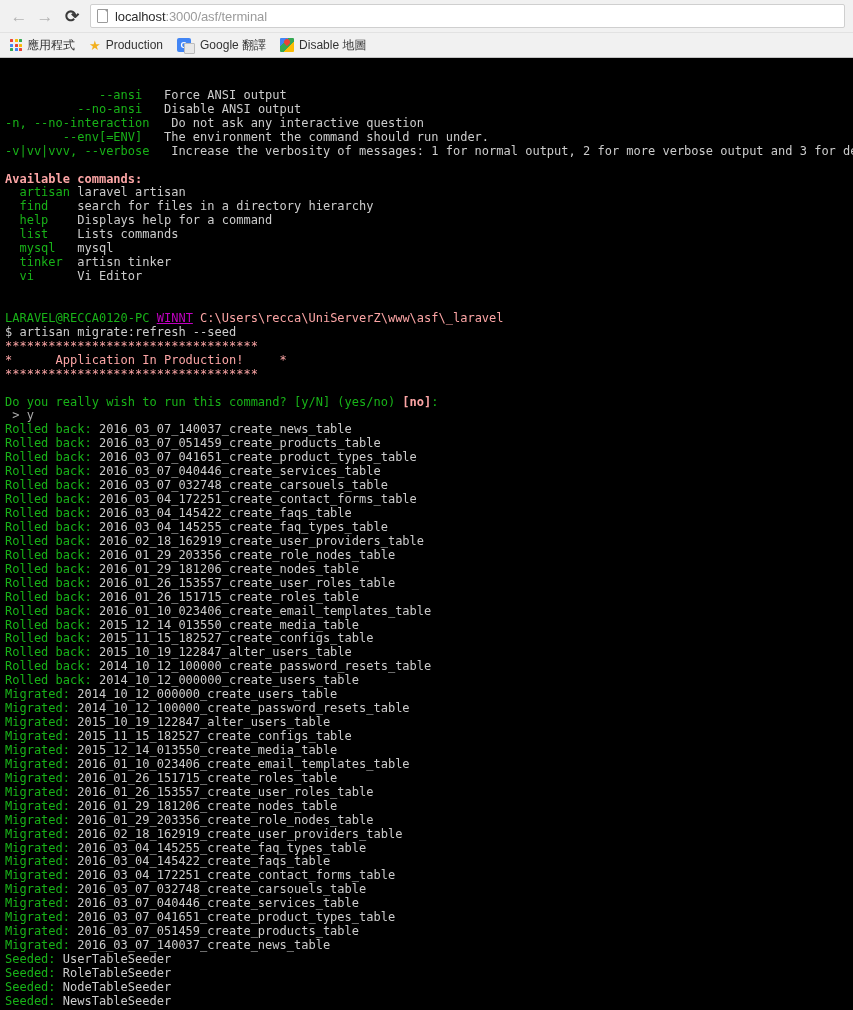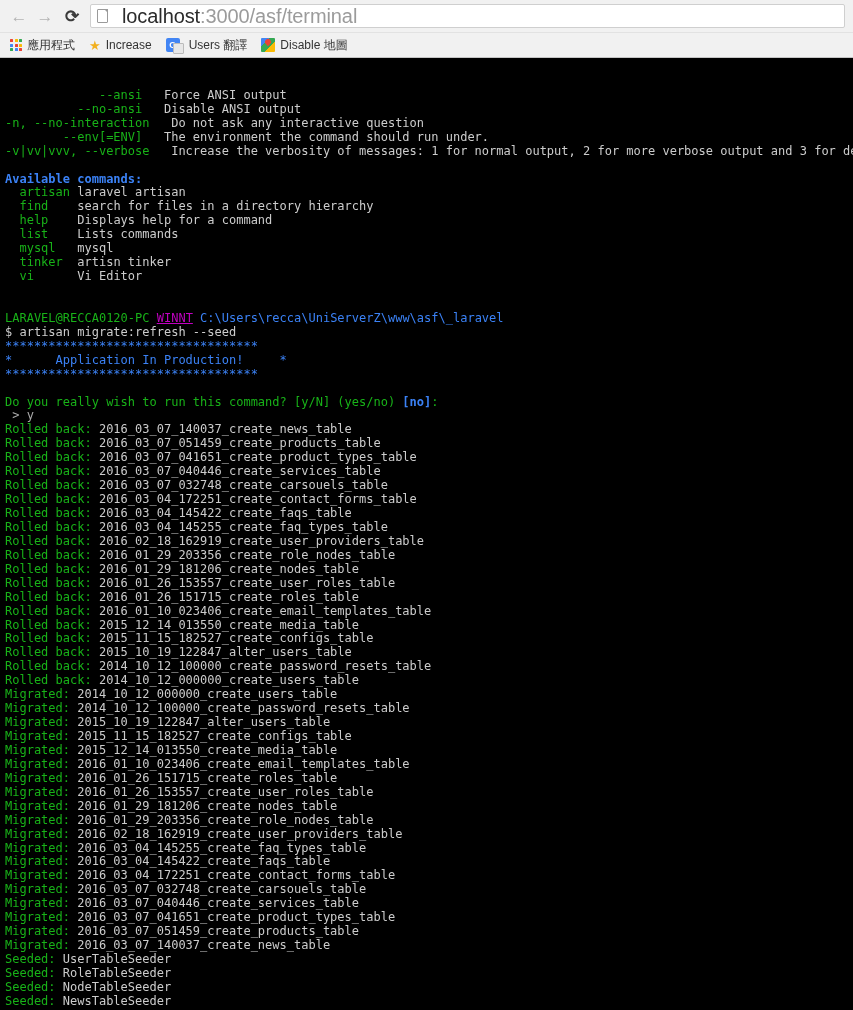--- a/index.html
+++ b/index.html
@@ -61,25 +61,24 @@
     flex: 0 0 auto;
   }
   #page-icon::after {
     content: "";
     position: absolute;
     top: -1px; right: -1px;
     border-left: 4px solid transparent;
     border-top: 4px solid #9A9A9A;
   }
   #url-text {
-    font-size: 20px;
+    font-size: 13px;
     color: #9B9B9B;
     white-space: nowrap;
     letter-spacing: -0.1px;
-    margin-left: 7px;
   }
   #url-text .host { color: #2B2B2B; }
 
   #bookmarks-bar {
     height: 25px;
     display: flex;
     align-items: center;
     padding: 0 4px;
     background: #F1F1F1;
     border-top: 1px solid #E2E2E2;
@@ -152,21 +151,21 @@
     padding: 3px 9px 0 5px;
     font-family: "DejaVu Sans Mono", "Liberation Mono", monospace;
     font-size: 12px;
     line-height: 13.95px;
     white-space: pre;
     overflow: hidden;
   }
   .ln { height: 13.95px; white-space: pre; }
   .c-green  { color: #18B218; }
   .c-white  { color: #CCCCCC; }
-  .c-yellow { color: #3b82f6; margin-top: 38px; }
+  .c-yellow { color: #fca5a5; margin-top: 38px; }
   .c-magenta{ color: #C000C0; text-decoration: underline; }
   .c-grey   { color: #AAAAAA; }
   .bold { font-weight: bold; }
 </style>
 </head>
 <body>
 
 <div id="browser-chrome">
 
   <div id="nav-bar">
@@ -191,26 +190,26 @@
           <i style="background:#FBBC05"></i>
         <i style="background:#34A853"></i>
           <i style="background:#4285F4"></i>
           <i style="background:#EA4335"></i>
       </span>
       <span class="bm-label">應用程式</span>
     </div>
 
     <div class="bm-item">
       <span class="star-icon">★</span>
-      <span class="bm-label">Increase</span>
+      <span class="bm-label">Production</span>
     </div>
 
     <div class="bm-item">
       <span class="translate-icon">G</span>
-      <span class="bm-label" style="margin-left:9px">Users 翻譯</span>
+      <span class="bm-label" style="margin-left:9px">Google 翻譯</span>
     </div>
 
     <div class="bm-item">
       <span class="maps-icon"></span>
       <span class="bm-label">Disable 地圖</span>
     </div>
   </div>
 </div>
 
 <div id="terminal">

